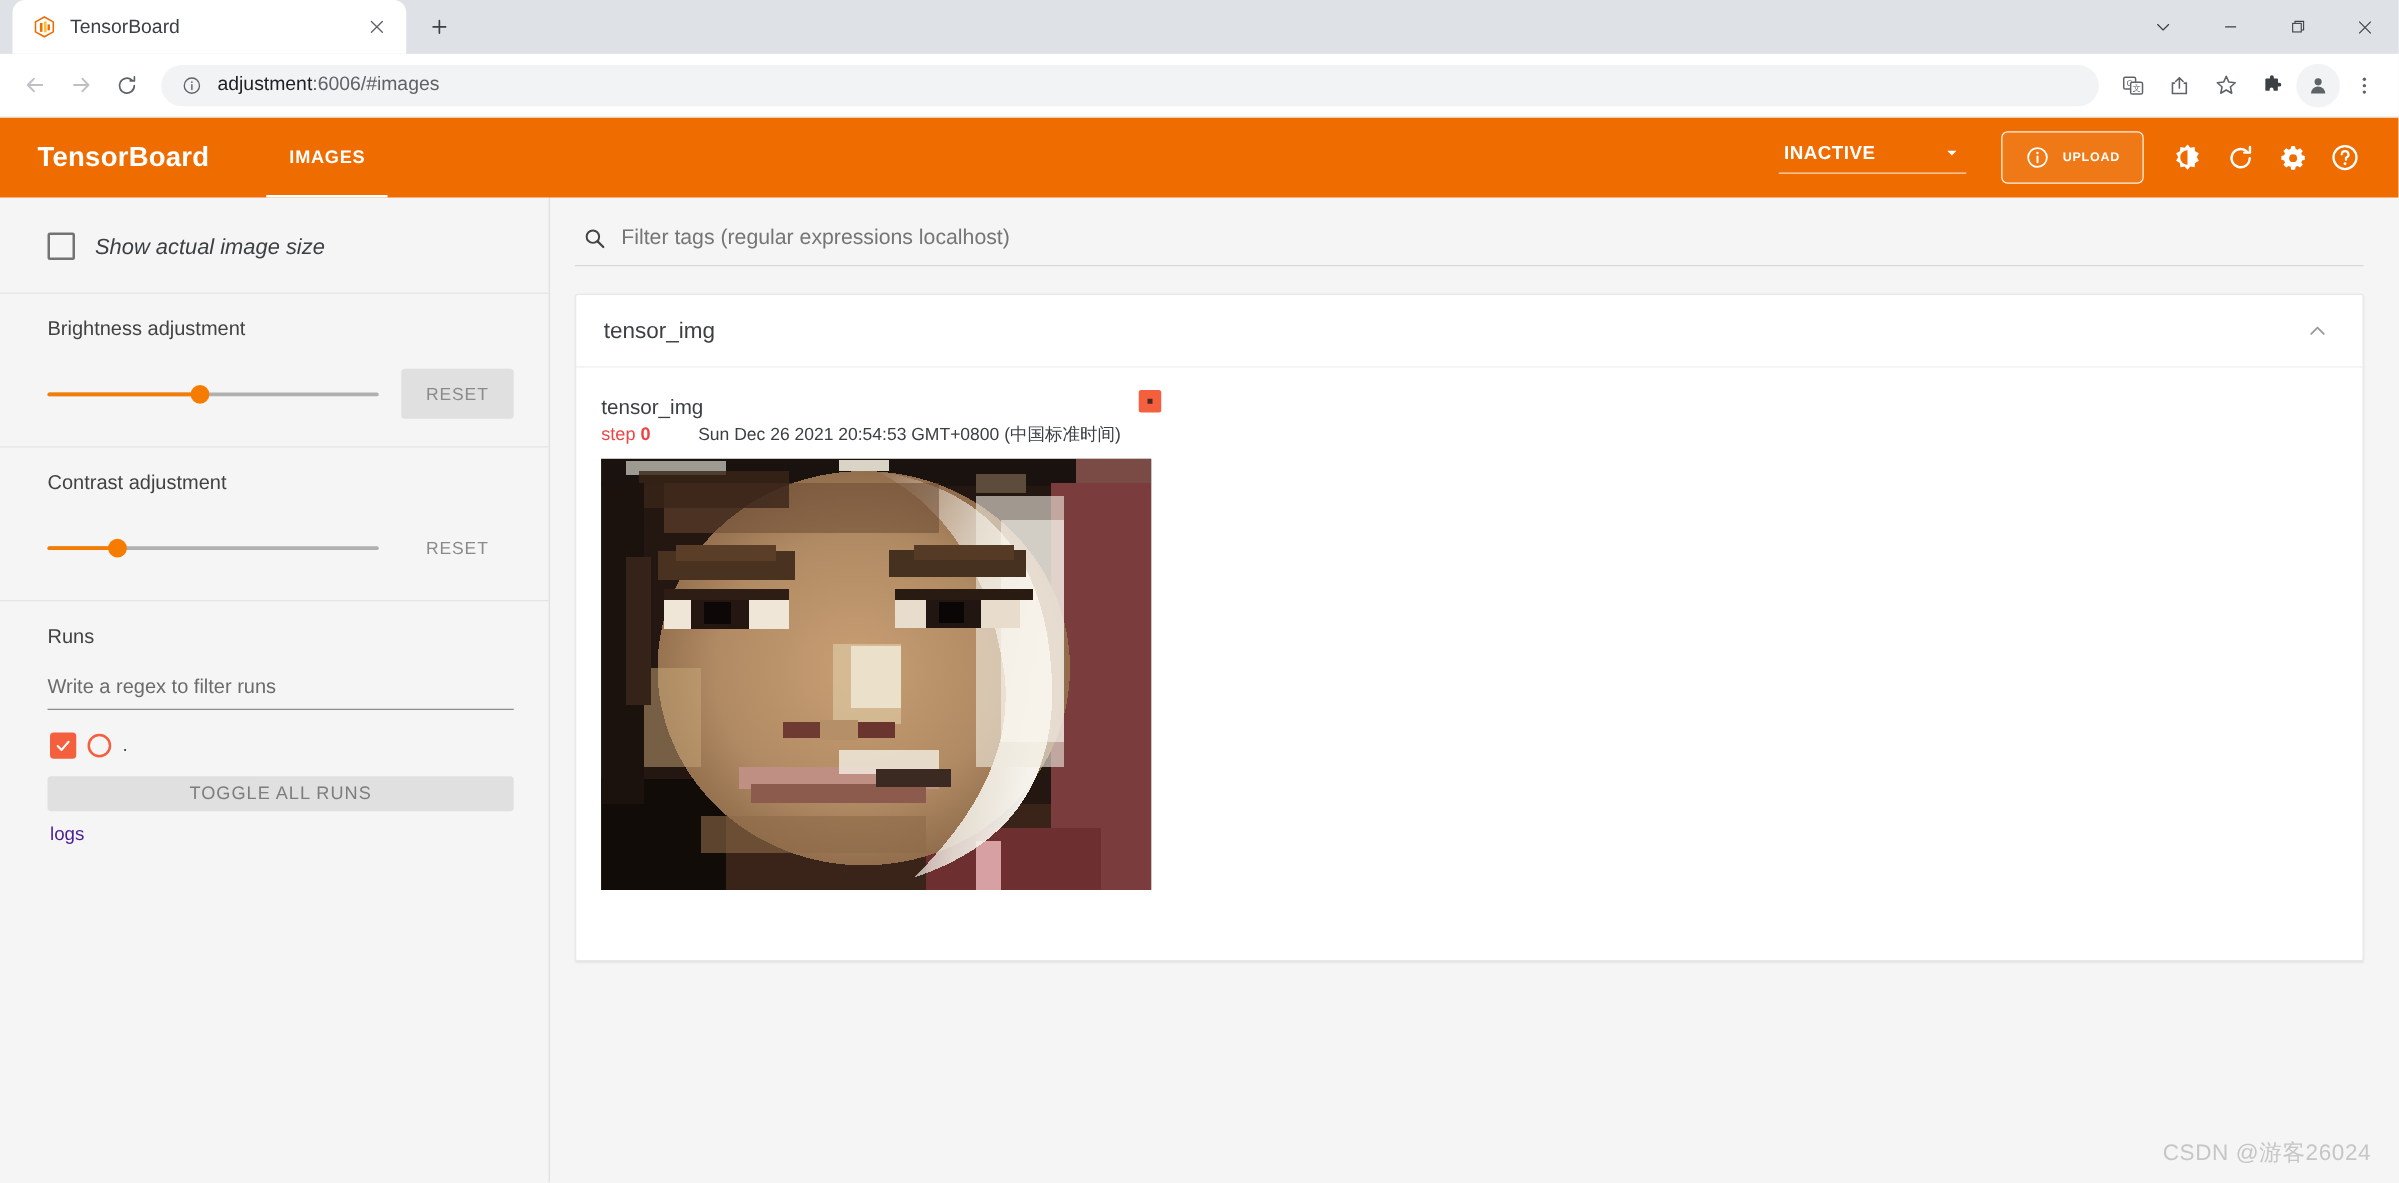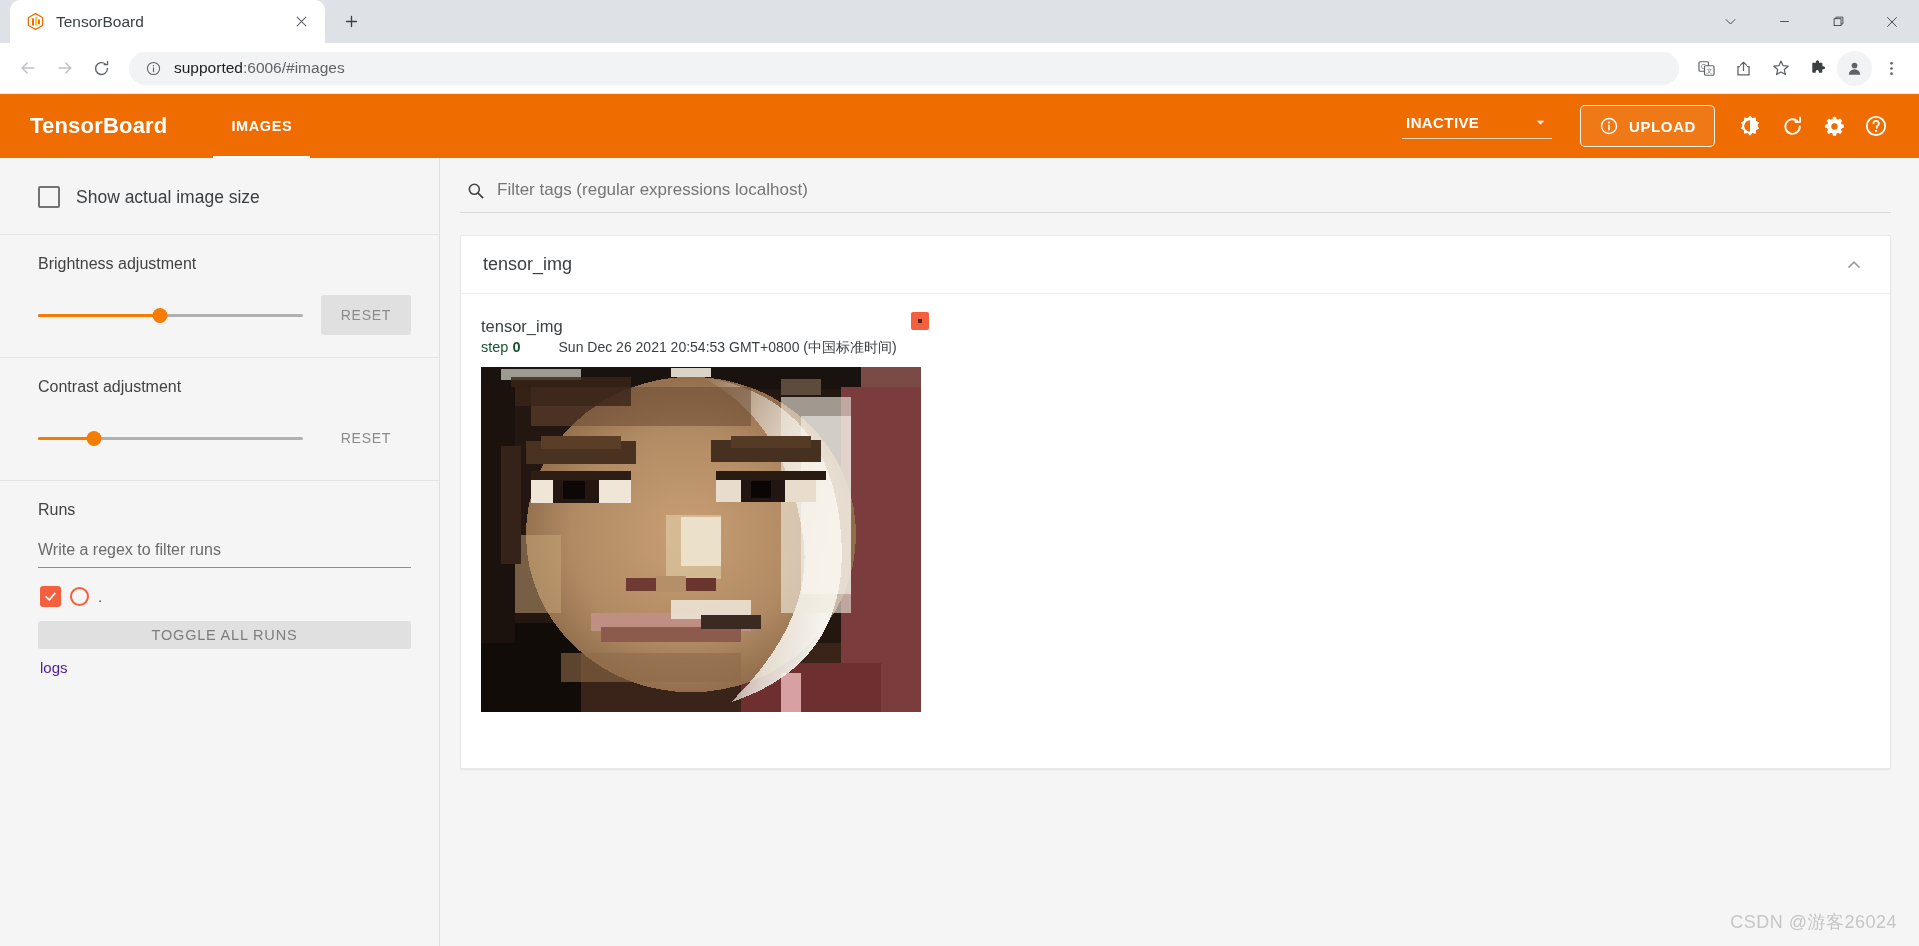--- a/index.html
+++ b/index.html
@@ -107,21 +107,21 @@
   .tb-select-label {
     font-size: 15px; font-weight: bold; color: #ffffff;
     letter-spacing: .4px; flex: 1;
   }
   .tb-upload {
     height: 42px; border: 1.5px solid rgba(255,255,255,.9); border-radius: 5px;
     display: flex; align-items: center; gap: 10px; padding: 0 18px;
     background: rgba(255,255,255,.09); margin-right: 14px;
   }
   .tb-upload-label {
-    font-size: 15px; font-weight: bold; color: #ffffff; letter-spacing: .6px;
+    font-size: 10px; font-weight: bold; color: #ffffff; letter-spacing: .6px;
   }
   .tb-hicon {
     width: 42px; height: 42px;
     display: flex; align-items: center; justify-content: center;
     color: #ffffff;
   }
 
   
   .tb-body { flex: 1; display: flex; min-height: 0; background: #f5f5f5; }
 
@@ -131,21 +131,21 @@
     overflow: hidden;
   }
   .side-sec { padding: 20px 28px 22px 38px; border-bottom: 1px solid #e4e4e4; }
   .side-sec.noborder { border-bottom: none; }
 
   .chk-row { display: flex; align-items: center; gap: 16px; padding: 8px 0 4px 0; }
   .chk-box {
     width: 22px; height: 22px; border: 2px solid #737373; border-radius: 2px;
     flex: none; background: transparent;
   }
-  .chk-label { font-size: 17.5px; color: #3c4043; }
+  .chk-label { font-size: 17.5px; color: #3c4043; font-style: italic; }
 
   .sec-title { font-size: 16px; color: #424242; margin-bottom: 22px; }
   .slider-row { display: flex; align-items: center; gap: 0; }
   .slider { flex: 1; height: 22px; position: relative; margin-right: 18px; }
   .slider-track {
     position: absolute; left: 0; right: 0; top: 10px; height: 2.5px;
     background: #b0b0b0; border-radius: 2px;
   }
   .slider-fill {
     position: absolute; left: 0; top: 10px; height: 2.5px;
@@ -203,21 +203,21 @@
     padding: 0 22px 0 22px; border-bottom: 1px solid #eeeeee;
   }
   .card-title { font-size: 18px; color: #3c4043; flex: 1; }
   .chev-btn { width: 28px; height: 28px; display: flex; align-items: center; justify-content: center; color: #9e9e9e; }
 
   .card-body { padding: 22px 22px 56px 20px; }
   .img-item { width: 440px; position: relative; }
   .img-head { position: relative; padding-right: 30px; }
   .img-tag { font-size: 16.5px; color: #3c4043; line-height: 1.25; }
   .img-meta { display: flex; align-items: baseline; gap: 38px; margin-top: 2px; }
-  .img-step { font-size: 14.5px; color: #14532d; white-space: nowrap; }
+  .img-step { font-size: 14.5px; color: #ef4444; white-space: nowrap; }
   .img-step b { font-weight: bold; }
   .img-date { font-size: 14px; color: #3c4043; white-space: nowrap; }
   .run-badge {
     position: absolute; right: -8px; top: -4px;
     width: 18px; height: 18px; background: #f4603e; border-radius: 2px;
     display: flex; align-items: center; justify-content: center;
   }
   .run-badge i { width: 4px; height: 4px; background: #4a2a20; display: block; }
 
   .photo {
@@ -303,21 +303,21 @@
       </svg>
     </div>
     <div class="omnibox">
       <span style="display:flex;color:#5f6368;">
         <svg viewBox="0 0 24 24" width="17" height="17">
           <circle cx="12" cy="12" r="8.6" fill="none" stroke="currentColor" stroke-width="1.5"></circle>
           <path d="M12 11 V16.5" stroke="currentColor" stroke-width="1.6" stroke-linecap="round"></path>
           <circle cx="12" cy="8" r="1" fill="currentColor"></circle>
         </svg>
       </span>
-      <span class="omnibox-text"><span>supported</span><span class="dim">:6006/#images</span></span>
+      <span class="omnibox-text"><span>adjustment</span><span class="dim">:6006/#images</span></span>
     </div>
     <div class="tb-icons">
       <div class="tb-icon">
         <svg viewBox="0 0 24 24" width="19" height="19">
           <rect x="2.5" y="3.5" width="12" height="12" rx="1.6" fill="none" stroke="currentColor" stroke-width="1.5"></rect>
           <text x="8.5" y="12.4" font-size="8.5" fill="currentColor" text-anchor="middle" font-family="Liberation Sans, sans-serif">G</text>
           <rect x="9.5" y="8.5" width="12" height="12" rx="1.6" fill="#fff" stroke="currentColor" stroke-width="1.5"></rect>
           <text x="15.5" y="17.6" font-size="8.5" fill="currentColor" text-anchor="middle" font-family="Liberation Sans, sans-serif">文</text>
         </svg>
       </div>

